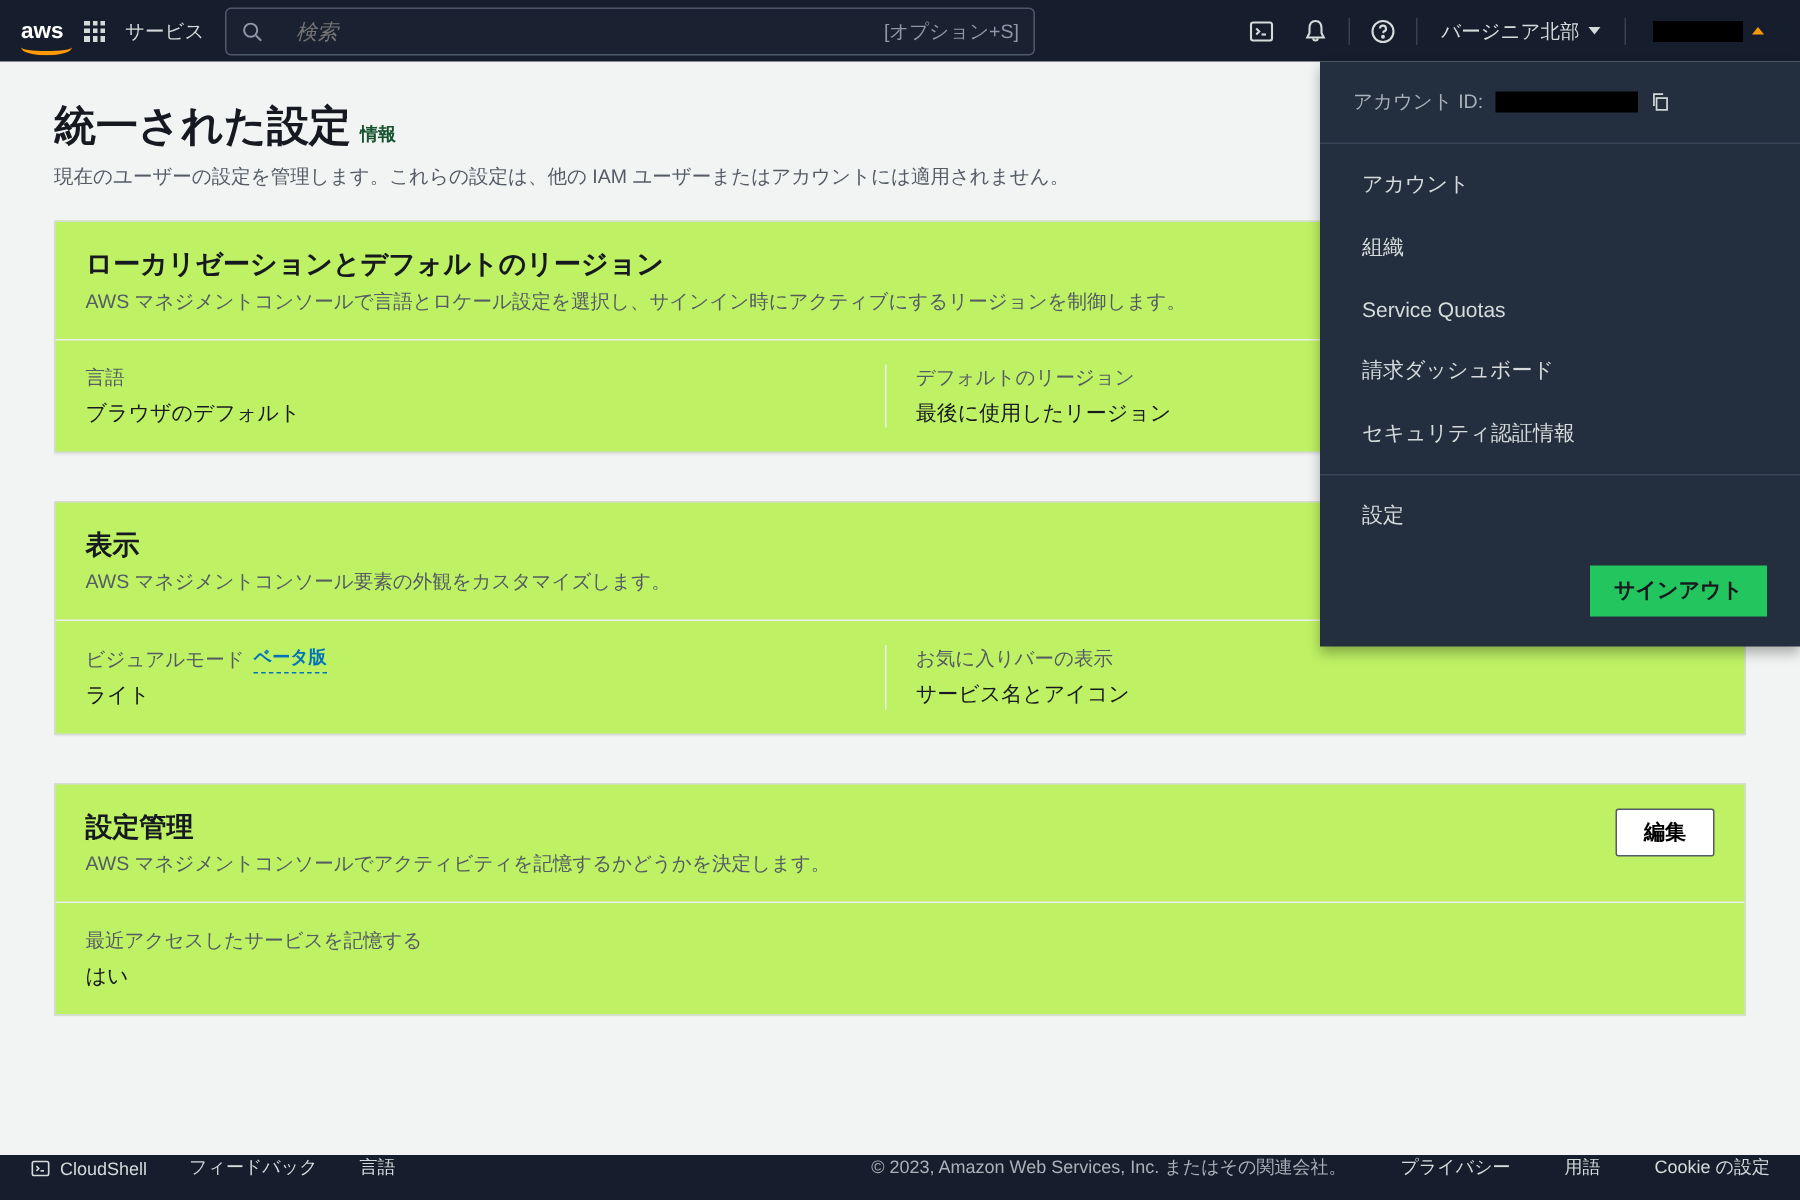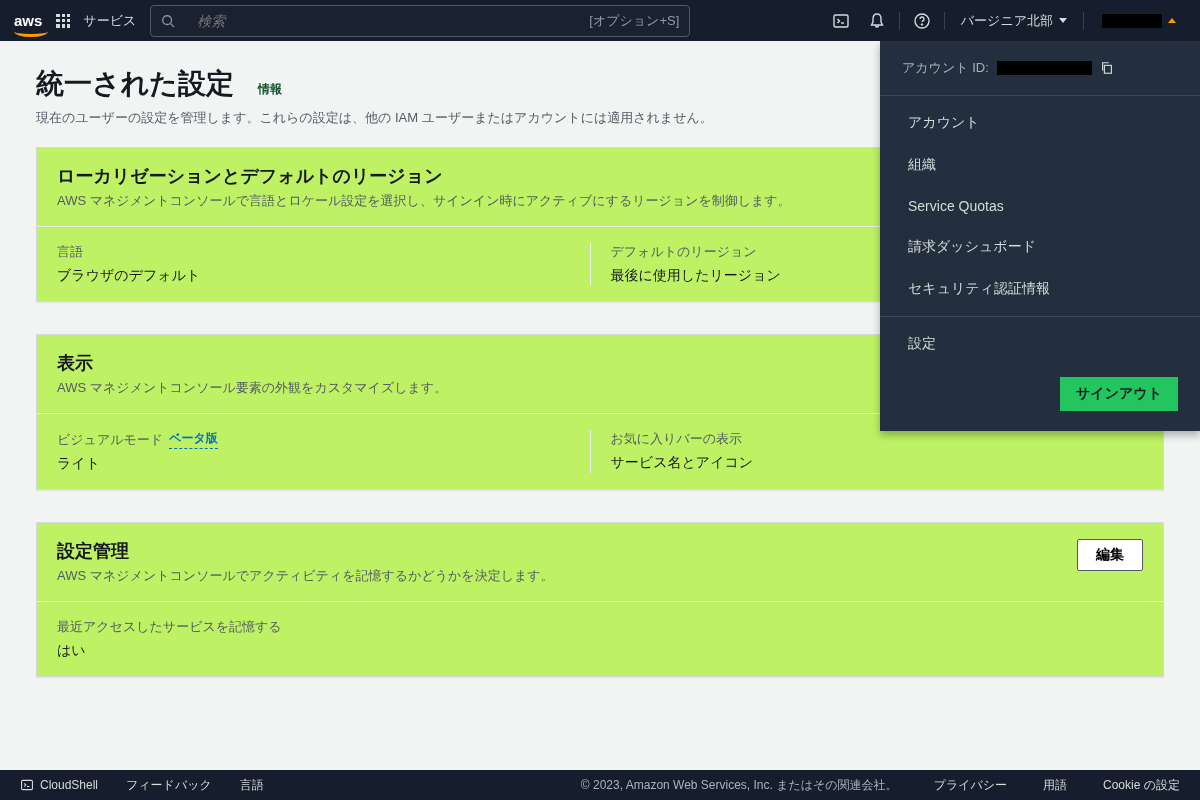--- a/index.html
+++ b/index.html
@@ -30,41 +30,41 @@
 .dropdown-header { padding: 18px 22px 12px; display: flex; align-items: center; gap: 8px; color: #aab1b8; font-size: 13px; }
 .acct-redact { width: 95px; height: 14px; background: #000; display: inline-block; }
 .copy-icon { width: 14px; height: 14px; cursor: pointer; }
 .dropdown-item { padding: 12px 28px; font-size: 14px; cursor: pointer; }
 .dropdown-sep { height: 1px; background: #3b4758; margin: 6px 0; }
 .signout-row { padding: 12px 22px 0; display: flex; justify-content: flex-end; }
 .signout-btn { background: #22c55e; color: #16191f; border: none; padding: 8px 16px; font-size: 14px; font-weight: 600; cursor: pointer; }
 
 
 .main { padding: 24px 36px; }
-.page-title-row { display: flex; align-items: baseline; gap: 24px; margin-bottom: 6px; }
+.page-title-row { display: flex; align-items: baseline; gap: 6px; margin-bottom: 6px; }
 h1 { font-size: 28px; font-weight: 700; color: #16191f; }
 .info-link { color: #14532d; font-size: 12px; font-weight: 600; cursor: pointer; }
 .page-desc { font-size: 13px; color: #545b64; margin-bottom: 20px; }
 
 .card { background: #bef264; border: 1px solid #d5dbdb; box-shadow: 0 1px 1px rgba(0,0,0,0.05); margin-bottom: 32px; }
 .card-head { padding: 16px 20px; display: flex; align-items: flex-start; justify-content: space-between; }
 .card-title-wrap { }
 .card-title { font-size: 18px; font-weight: 700; color: #16191f; margin-bottom: 4px; }
 .card-sub { font-size: 13px; color: #545b64; }
 .card-body { border-top: 1px solid #eaeded; padding: 16px 20px; display: flex; }
 .field { flex: 1; }
 .field + .field { border-left: 1px solid #eaeded; padding-left: 20px; }
 .field-label { font-size: 13px; color: #545b64; margin-bottom: 6px; display: flex; align-items: center; gap: 6px; }
 .field-value { font-size: 14px; color: #16191f; }
 .beta-link { color: #0073bb; font-size: 12px; border-bottom: 1px dashed #0073bb; cursor: pointer; padding-bottom: 1px; font-weight: 600;}
 .edit-btn { background: #fff; border: 1px solid #545b64; padding: 6px 18px; font-size: 14px; font-weight: 600; cursor: pointer; border-radius: 2px; }
 .single-body { border-top: 1px solid #eaeded; padding: 16px 20px; }
 
 
-.footer { position: absolute; bottom: 0; left: 0; right: 0; height: 30px; background: #161e2d; color: #d5dbdb; display: flex; align-items: center; padding: 0 20px; font-size: 12px; gap: 28px; }
+.footer { position: absolute; bottom: 0; left: 0; right: 0; height: 30px; background: #161e2d; color: #d5dbdb; display: flex; align-items: flex-start; padding: 0 20px; font-size: 12px; gap: 28px; }
 .footer-left { display: flex; align-items: center; gap: 28px; }
 .footer-item { cursor: pointer; display: flex; align-items: center; gap: 6px; }
 .footer-spacer { flex: 1; }
 .footer-right { display: flex; align-items: center; gap: 36px; }
 .footer-copy { color: #aab1b8; }
 
 svg { fill: none; }
 </style>
 </head>
 <body>

